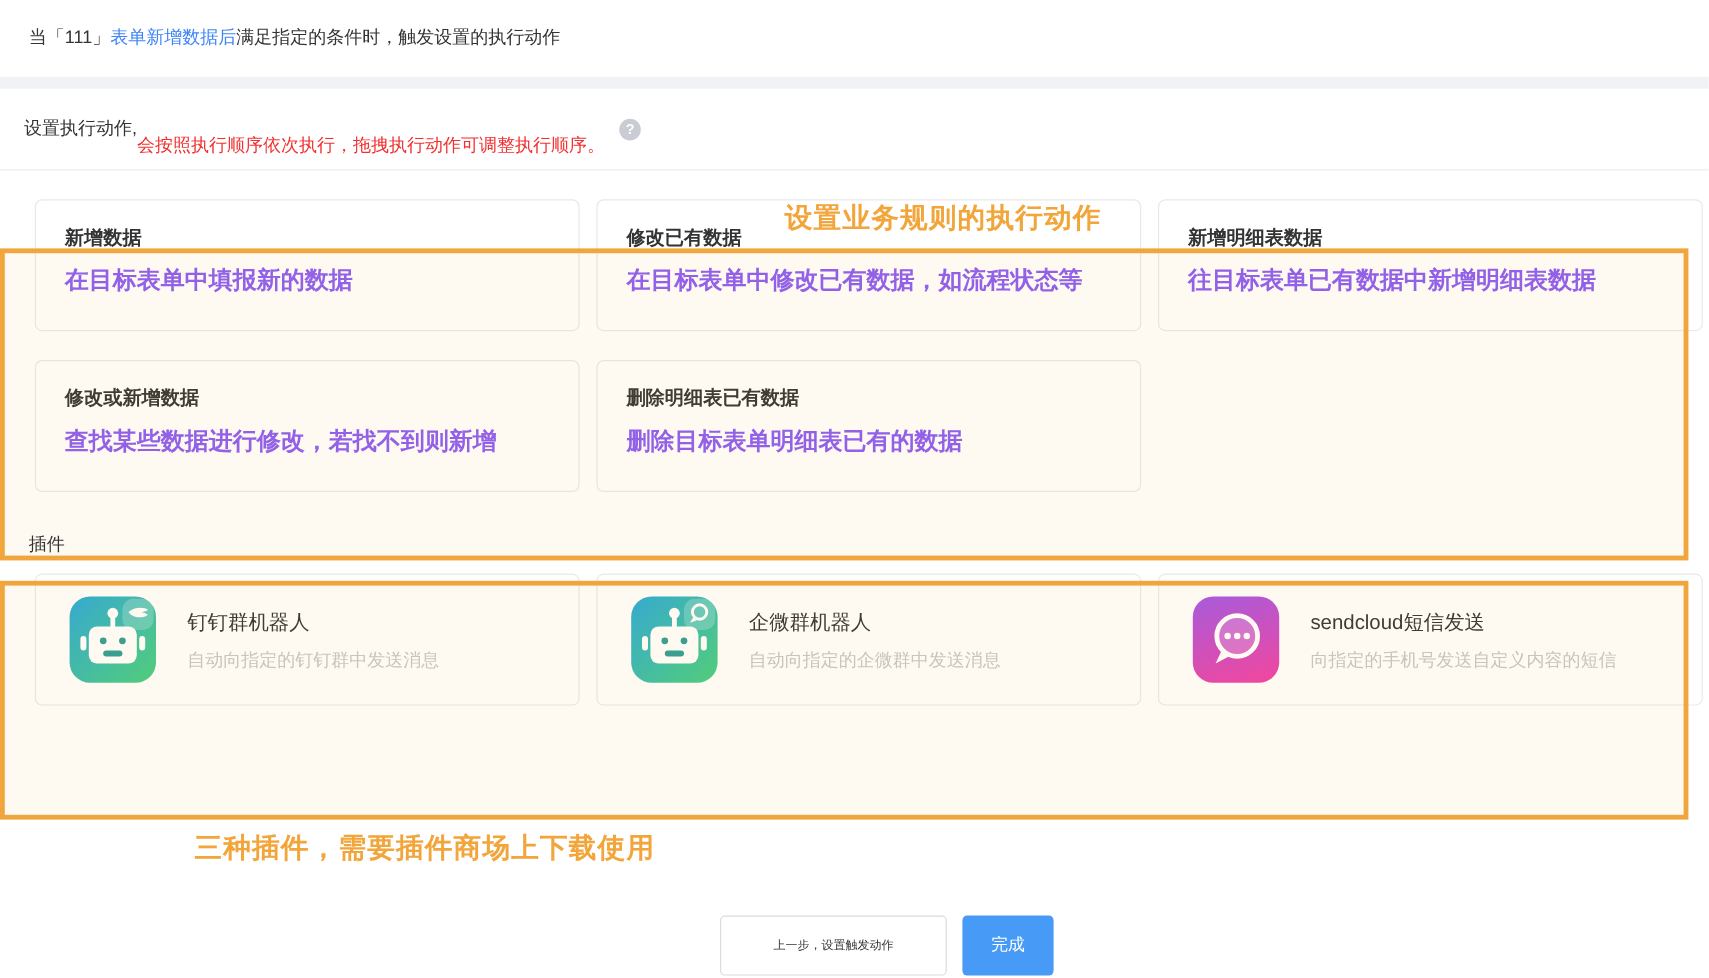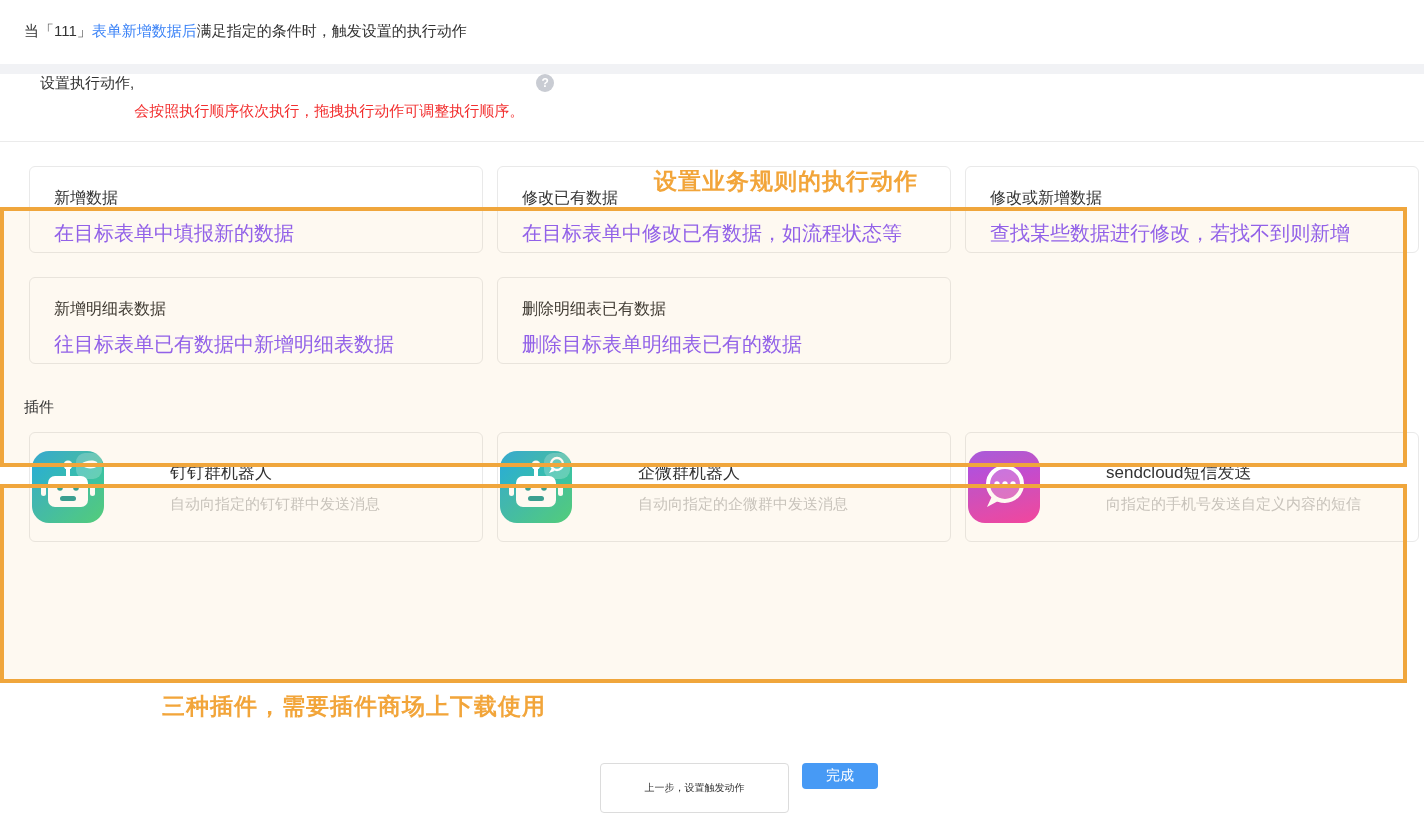--- a/index.html
+++ b/index.html
@@ -8,59 +8,59 @@
     font-family:"Liberation Sans","DejaVu Sans",sans-serif;
     background:#ffffff; color:#333; position:relative; overflow:hidden;
   }
   
   .topbar { height:64px; background:#fff; padding:22px 24px 0; font-size:15px; color:#333; }
   .topbar .link { color:#3d84f7; cursor:pointer; }
   .divider-strip { height:10px; background:#f1f2f5; }
 
   
   .panel { background:#fff; }
-  .exec-row { height:68px; display:flex; align-items:flex-start; padding:0 40px; border-bottom:1px solid #ebebeb; font-size:15px; }
+  .exec-row { height:68px; display:flex; align-items:center; padding:0 20px; border-bottom:1px solid #ebebeb; font-size:15px; }
   .exec-row .warn { color:#f23030;margin-top:28px; }
   .help-icon {
     width:18px; height:18px; border-radius:50%; background:#c9ccd3; color:#fff;
     font-size:12px; font-weight:bold; display:inline-flex; align-items:center; justify-content:center;
     margin-left:12px; cursor:pointer; flex:0 0 auto;
   }
   .section-label { font-size:15px; color:#333; margin:30px 0 0 24px; position:relative; z-index:3; }
   .grid {
     display:grid; grid-template-columns:repeat(3,454px); column-gap:14px; row-gap:24px;
     margin:24px 0 0 29px;
   }
   .card {
-    height:87px; border:1px solid #e9e9e9; border-radius:6px; background:#fff;
-    padding:21px 24px; cursor:pointer;
+    height:110px; border:1px solid #e9e9e9; border-radius:6px; background:#fff;
+    padding:21px 24px; cursor:pointer;font-weight:bold;
   }
   .card-title { font-size:16px; color:#333; margin-bottom:11px; }
   .card-desc { font-size:20px; color:#8b5cf6; }
 
   .grid-plugins { margin-top:15px; }
   .plugin-card {
     height:110px; border:1px solid #e9e9e9; border-radius:6px; background:#fff;
-    display:flex; align-items:center; padding:0 2px; cursor:pointer;gap:40px;
+    display:flex; align-items:center; padding:0 28px; cursor:pointer;
   }
   .plugin-icon { width:72px; height:72px; border-radius:17px; flex:0 0 auto; position:relative; }
   .plugin-icon.robot { background:linear-gradient(135deg,#29aadb 0%,#47d07f 100%); }
   .plugin-icon.sms   { background:linear-gradient(165deg,#a355e8 0%,#f33fa5 100%); }
   .plugin-text { margin-left:26px; }
   .plugin-title { font-size:17px; color:#333; margin-bottom:11px; }
   .plugin-desc  { font-size:15px; color:#c6c6c6; }
 
   
   .footer { position:absolute; top:763px; left:600px; display:flex; gap:13px; }
   .btn-back {
     width:189px; height:50px; background:#fff; border:1px solid #dcdcdc; border-radius:4px;
     font-size:10px; color:#333; cursor:pointer; font-family:inherit;
   }
   .btn-finish {
-    width:76px; height:26px; background:#479af5; border:none; border-radius:4px;
+    width:76px; height:50px; background:#479af5; border:none; border-radius:4px;
     font-size:14px; color:#fff; cursor:pointer; font-family:inherit;
   }
 
   
   .anno-box {
     position:absolute; border:4px solid #f0a63c; background:rgba(245,170,60,0.07);
     pointer-events:none; z-index:2;
   }
   .anno-box1 { left:0; top:207px; width:1407px; height:260px; }
   .anno-box2 { left:0; top:484px; width:1407px; height:199px; }
@@ -92,26 +92,26 @@
   <div class="grid">
     <div class="card">
       <div class="card-title">新增数据</div>
       <div class="card-desc">在目标表单中填报新的数据</div>
     </div>
     <div class="card">
       <div class="card-title">修改已有数据</div>
       <div class="card-desc">在目标表单中修改已有数据，如流程状态等</div>
     </div>
     <div class="card">
+      <div class="card-title">新增明细表数据</div>
+      <div class="card-desc">往目标表单已有数据中新增明细表数据</div>
+    </div>
+    <div class="card">
       <div class="card-title">修改或新增数据</div>
       <div class="card-desc">查找某些数据进行修改，若找不到则新增</div>
-    </div>
-    <div class="card">
-      <div class="card-title">新增明细表数据</div>
-      <div class="card-desc">往目标表单已有数据中新增明细表数据</div>
     </div>
     <div class="card">
       <div class="card-title">删除明细表已有数据</div>
       <div class="card-desc">删除目标表单明细表已有的数据</div>
     </div>
   </div>
 
   <div class="section-label" style="margin-top:34px;font-family:Liberation Mono, monospace;">插件</div>
 
   <div class="grid grid-plugins">

